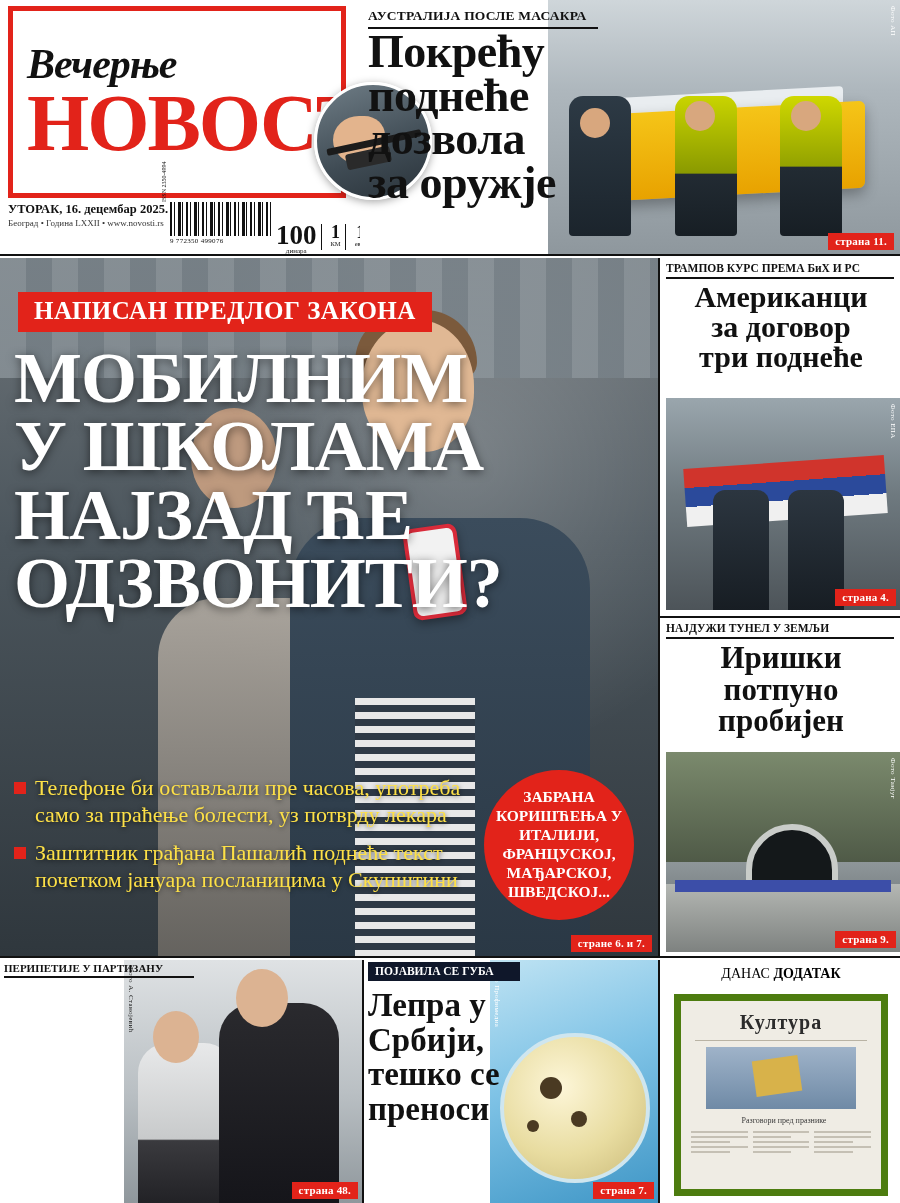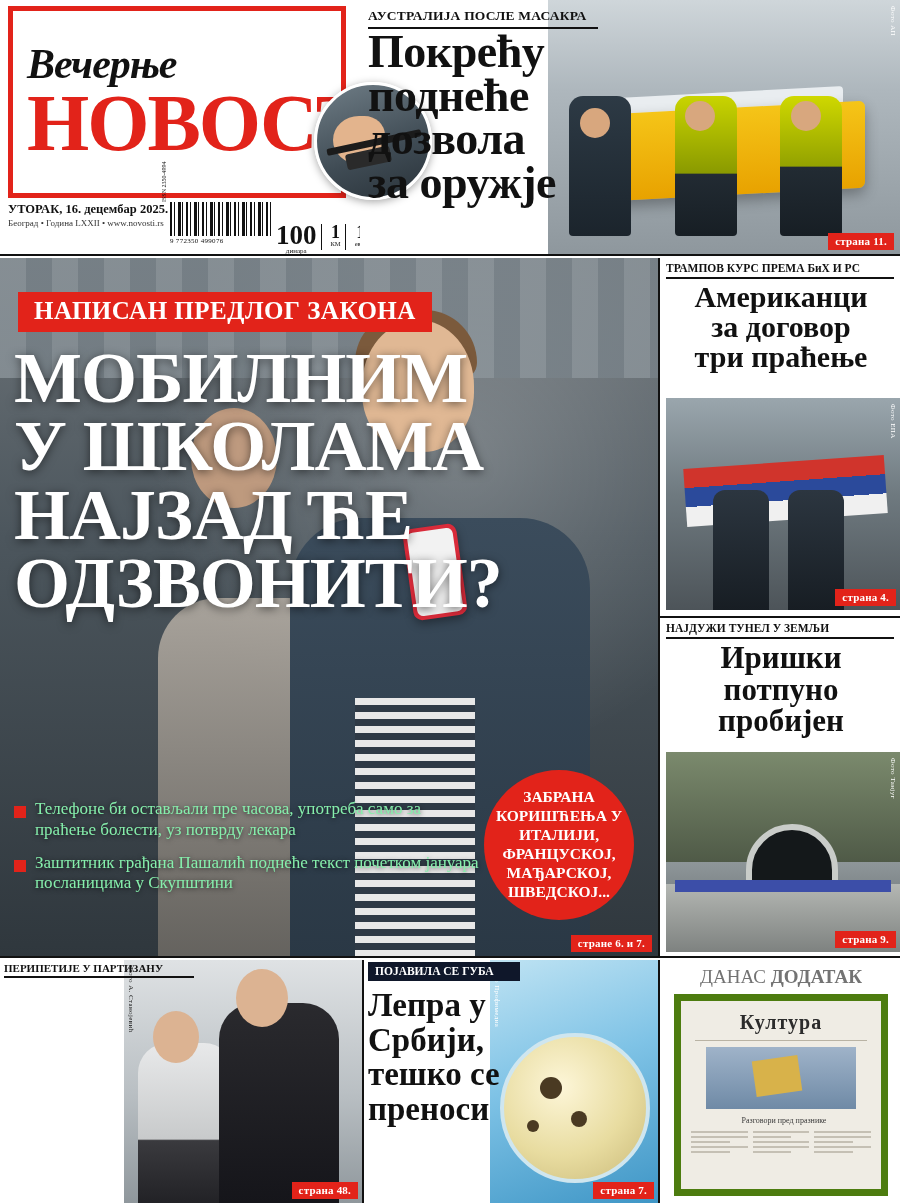--- a/index.html
+++ b/index.html
@@ -209,21 +209,21 @@
   }
   .lead-head span { display: block; }
   .lead-bullets {
     position: absolute; left: 14px; bottom: 52px; width: 470px;
   }
   .bullet { display: flex; margin-bottom: 12px; }
   .bullet .sq {
     width: 12px; height: 12px; background: #e2231a; margin: 7px 9px 0 0; flex: 0 0 12px;
   }
   .bullet .tx {
-    color: #86efac; font-size: 17px; line-height: 1.22; font-weight: 400;
+    color: #fde047; font-size: 22px; line-height: 1.22; font-weight: 400;
     text-shadow: 0 1px 5px rgba(0,0,0,.7);
   }
   .lead-badge {
     position: absolute; right: 24px; bottom: 38px; width: 150px; height: 150px;
     border-radius: 50%; background: #e2231a; color: #fff;
     display: flex; align-items: center; justify-content: center; text-align: center;
     font-size: 15.5px; font-weight: 700; line-height: 1.22; padding: 10px;
   }
   .lead-ref { right: 6px; bottom: 6px; }
 
@@ -352,21 +352,21 @@
   .b2-head {
     position: absolute; left: 4px; top: 28px; width: 180px;
     font-size: 33px; font-weight: 700; color: #111; line-height: 1.05;
   }
   .b2-head span { display: block; }
   .b2-ref { right: 4px; bottom: 4px; }
 
   .b3 { position: absolute; left: 660px; top: 960px; width: 240px; height: 243px; background: #fff; }
   .b3-title {
     position: absolute; left: 8px; top: 6px; width: 226px; text-align: center;
-    font-size: 19px; font-weight: 400; color: #737373;
+    font-size: 14px; font-weight: 400; color: #000000;
   }
   .b3-title b { font-weight: 700; }
   .b3-thumb {
     position: absolute; left: 14px; top: 34px; width: 214px; height: 202px;
     background: #efece4; border: 7px solid #4d7c0f; overflow: hidden;
   }
   .b3-thumb .k-title {
     margin-top: 10px; text-align: center; font-size: 20px; font-weight: 700;
     color: #2b2b2b; font-family: "Liberation Serif", serif; letter-spacing: 1px;
   }
@@ -495,21 +495,21 @@
     </div>
     <div class="lead-badge">ЗАБРАНА КОРИШЋЕЊА У ИТАЛИЈИ, ФРАНЦУСКОЈ, МАЂАРСКОЈ, ШВЕДСКОЈ...</div>
     <div class="page-ref lead-ref">стране 6. и 7.</div>
   </div>
 
   <div class="r1">
     <div class="r1-kicker">ТРАМПОВ КУРС ПРЕМА БиХ И РС</div>
     <div class="r1-head">
       <span>Американци</span>
       <span>за договор</span>
-      <span>три праћење</span>
+      <span>три поднеће</span>
     </div>
     <div class="r1-photo">
       <div class="flag"></div>
       <div class="p1"></div>
       <div class="p2"></div>
       <div class="photo-credit" style="right:3px; top:6px;">Фото ЕПА</div>
       <div class="page-ref r1-ref">страна 4.</div>
     </div>
   </div>
 

